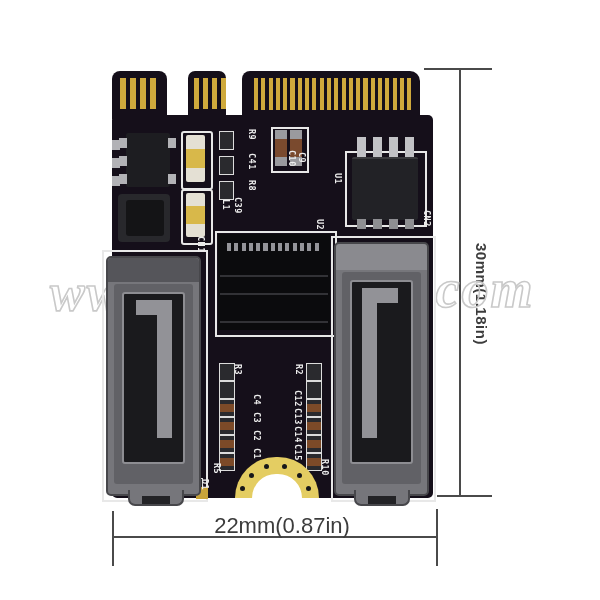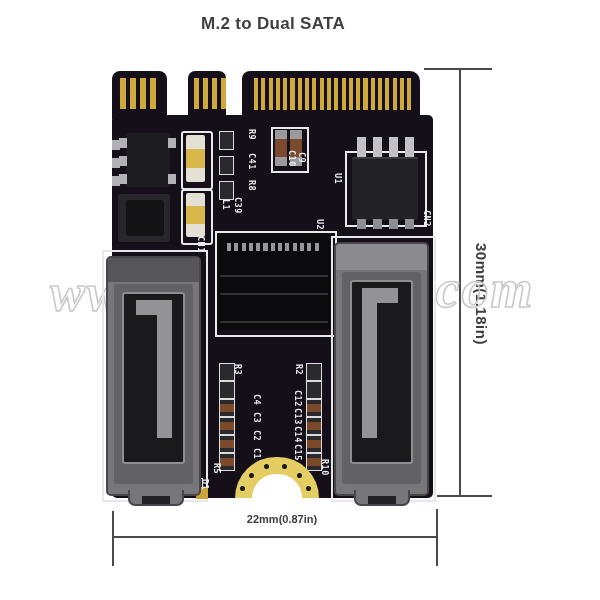--- a/index.html
+++ b/index.html
@@ -12,21 +12,21 @@
          font-size:17px;font-weight:bold;color:#3f3f3f;letter-spacing:.3px;}
 
   
   .wm{position:absolute;font-style:italic;font-weight:bold;color:transparent;
       -webkit-text-stroke:1.6px #c9c9c9;z-index:2;letter-spacing:2px;
       font-family:"Liberation Serif",serif;}
 
   
   .dim{position:absolute;background:#4a4a4a;z-index:1;}
   .dim-text-h{position:absolute;left:132px;top:513px;width:300px;text-align:center;
-              font-size:11px;font-weight:bold;color:#3c3c3c;z-index:1;}
+              font-size:22px;font-weight:normal;color:#3c3c3c;z-index:1;}
   .dim-text-v{position:absolute;left:490px;top:243px;font-size:15px;font-weight:bold;
               color:#3c3c3c;transform:rotate(90deg);transform-origin:left top;
               white-space:nowrap;letter-spacing:.5px;z-index:1;}
 
   
   .pcb{background:#150f1a;position:absolute;z-index:3;}
   .fingers{position:absolute;z-index:4;}
   .sk{position:absolute;font-family:"DejaVu Sans Mono",monospace;font-weight:bold;
       font-size:8.5px;color:#ededed;transform:rotate(90deg);transform-origin:left top;
       white-space:nowrap;letter-spacing:.5px;z-index:7;}
@@ -43,21 +43,20 @@
             border-top:none;border-radius:0 0 7px 7px;z-index:6;}
   .lip-notch{position:absolute;background:#232326;z-index:7;}
 
   .via{position:absolute;width:5px;height:5px;border-radius:50%;background:#17171a;z-index:6;}
 </style>
 </head>
 <body>
 
 <div id="stage">
 
-  <div class="title">M.2 to Dual SATA</div>
 
   <div class="wm" style="left:50px;top:263px;font-size:52px;">www</div>
   <div class="wm" style="left:420px;top:258px;font-size:54px;">.com</div>
 
   <div class="dim" style="left:459px;top:70px;width:2px;height:427px;"></div>
   <div class="dim" style="left:424px;top:68px;width:68px;height:2px;"></div>
   <div class="dim" style="left:437px;top:495px;width:55px;height:2px;"></div>
   <div class="dim-text-v">30mm(1.18in)</div>
 
   <div class="dim" style="left:113px;top:536px;width:324px;height:2px;"></div>

